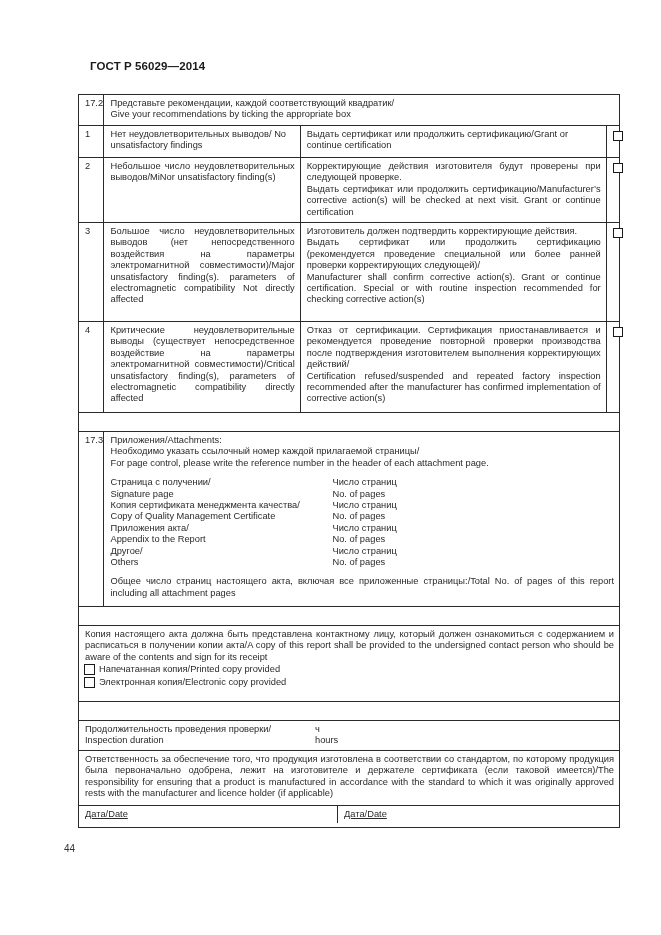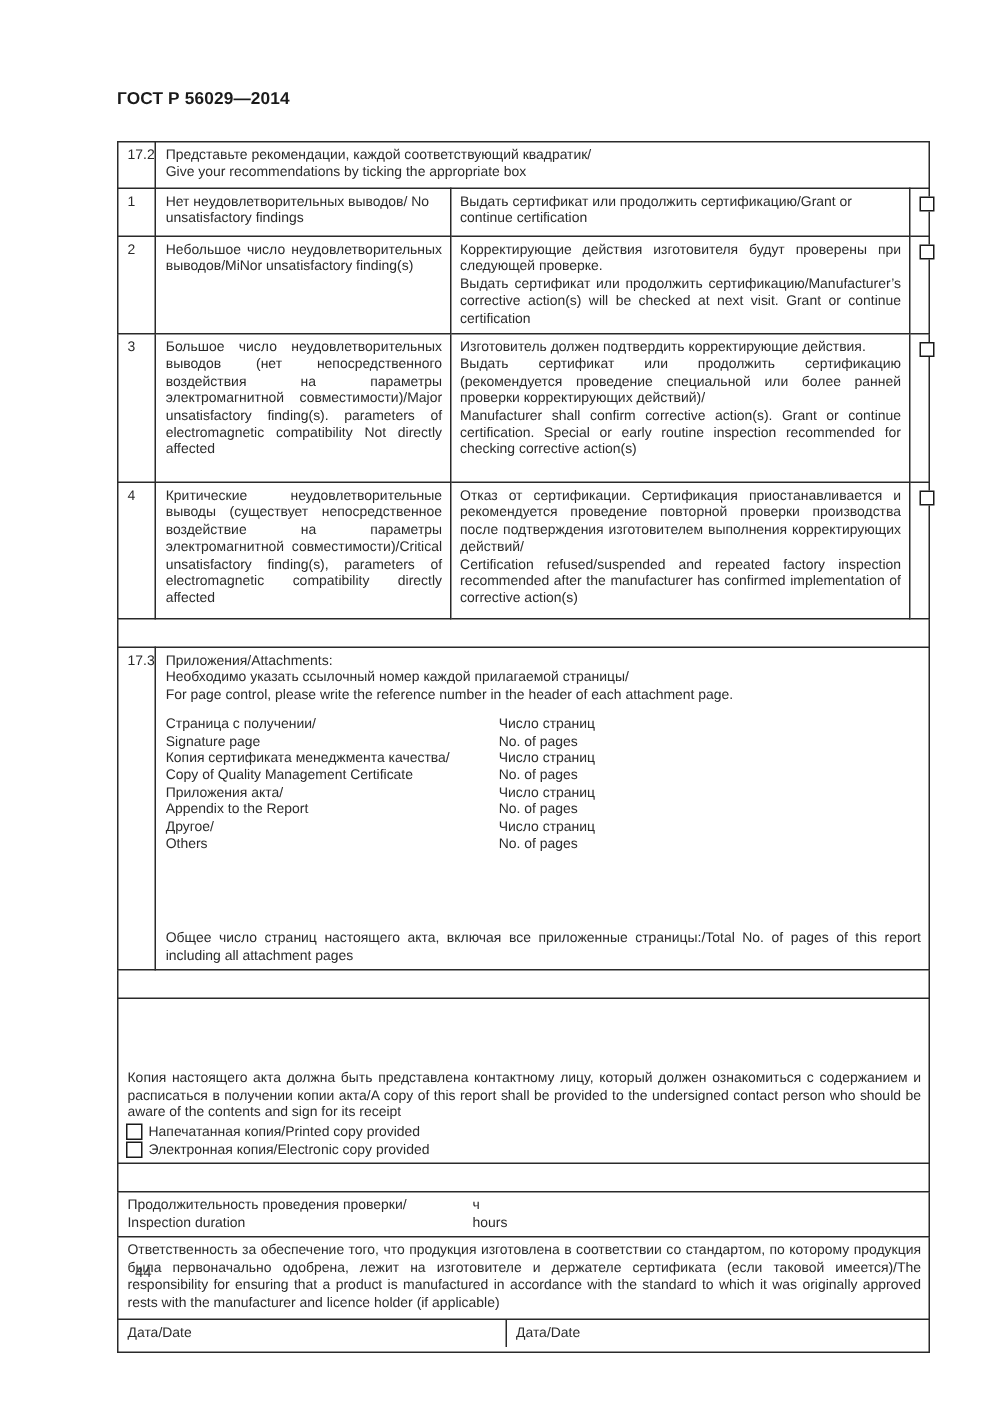--- a/index.html
+++ b/index.html
@@ -1,26 +1,26 @@
 <!DOCTYPE html>
 <html><head>
 <meta charset="utf-8">
 <style>
   html, body { margin: 0; padding: 0; background: #ffffff; }
   body { width: 661px; height: 935px; position: relative; overflow: hidden;
          font-family: "Liberation Sans", sans-serif; color: #2a2a2a; }
-  .doc-header { position: absolute; left: 78px; top: 60px; font-size: 11.5px; font-weight: bold; color: #1a1a1a; letter-spacing: 0.1px; }
-  .page-num { position: absolute; left: 90px; top: 843px; font-size: 10px; color: #333; }
+  .doc-header { position: absolute; left: 90px; top: 60px; font-size: 11.5px; font-weight: bold; color: #1a1a1a; letter-spacing: 0.1px; }
+  .page-num { position: absolute; left: 64px; top: 843px; font-size: 10px; color: #333; }
   .tbl { position: absolute; left: 78px; top: 94px; width: 542px; border-collapse: collapse; table-layout: fixed; font-size: 9.3px; line-height: 11.4px; }
   .tbl td { border: 1px solid #2a2a2a; vertical-align: top; padding: 3px 5px 3px 6px; }
   .c-num { width: 23px; }
   .c-left { width: 177px; }
   .c-mid { width: 276px; }
   .c-box { width: 12px; }
-  .just { text-align: justify; margin-top: 44px; }
+  .just { text-align: justify; }
   .checkbox { display: inline-block; width: 10px; height: 10px; border: 1.3px solid #1a1a1a; background: #fff; box-sizing: border-box; }
   .box-cell { padding: 5px 0 0 6px !important; }
   .empty-row td { height: 12px; padding: 3px; }
   .att-grid { display: grid; grid-template-columns: 222px 1fr; margin-top: 8px; }
   .att-grid span { display: block; }
   .spacer { height: 8px; }
   .copy-opt { display: flex; margin-top: 1px; }
   .copy-opt .checkbox { width: 11px; height: 11px; margin: 0 4px 0 -1px; }
   .dur-grid { display: grid; grid-template-columns: 230px 1fr; }
   .date-split { display: flex; }
@@ -66,22 +66,22 @@
       <div>Выдать сертификат или продолжить сертификацию/Manufacturer’s corrective action(s) will be checked at next visit. Grant or continue certification</div>
     </td>
     <td class="box-cell"><span class="checkbox"></span></td>
   </tr>
 
   <tr style="height:99px;">
     <td>3</td>
     <td class="just">Большое число неудовлетворительных выводов (нет непосредственного воздействия на параметры электромагнитной совместимости)/Major unsatisfactory finding(s). parameters of electromagnetic compatibility Not directly affected</td>
     <td class="just">
       <div>Изготовитель должен подтвердить корректирующие действия.</div>
-      <div>Выдать сертификат или продолжить сертификацию (рекомендуется проведение специальной или более ранней проверки корректирующих действий)/</div>
-      <div>Manufacturer shall confirm corrective action(s). Grant or continue certification. Special or early routine inspection recommended for checking corrective action(s)</div>
+      <div>Выдать сертификат или продолжить сертификацию (рекомендуется проведение специальной или более ранней проверки корректирующих следующей)/</div>
+      <div>Manufacturer shall confirm corrective action(s). Grant or continue certification. Special or with routine inspection recommended for checking corrective action(s)</div>
     </td>
     <td class="box-cell"><span class="checkbox"></span></td>
   </tr>
 
   <tr style="height:91px;">
     <td>4</td>
     <td class="just">Критические неудовлетворительные выводы (существует непосредственное воздействие на параметры электромагнитной совместимости)/Critical unsatisfactory finding(s), parameters of electromagnetic compatibility directly affected</td>
     <td class="just">
       <div>Отказ от сертификации. Сертификация приостанавливается и рекомендуется проведение повторной проверки производства после подтверждения изготовителем выполнения корректирующих действий/</div>
       <div>Certification refused/suspended and repeated factory inspection recommended after the manufacturer has confirmed implementation of corrective action(s)</div>
@@ -152,21 +152,21 @@
         <span>Inspection duration</span>
         <span>hours</span>
       </div>
     </td>
   </tr>
 
   <tr style="height:55px;">
     <td colspan="4" class="just">Ответственность за обеспечение того, что продукция изготовлена в соответствии со стандартом, по которому продукция была первоначально одобрена, лежит на изготовителе и держателе сертификата (если таковой имеется)/The responsibility for ensuring that a product is manufactured in accordance with the standard to which it was originally approved rests with the manufacturer and licence holder (if applicable)</td>
   </tr>
 
-  <tr style="height:22px;">
+  <tr style="height:22px;text-decoration:underline;">
     <td colspan="4" class="no-pad">
       <div class="date-split">
         <div class="date-left"><span>Дата/Date</span></div>
         <div class="date-right"><span>Дата/Date</span></div>
       </div>
     </td>
   </tr>
 </tbody>
   </table>
 

